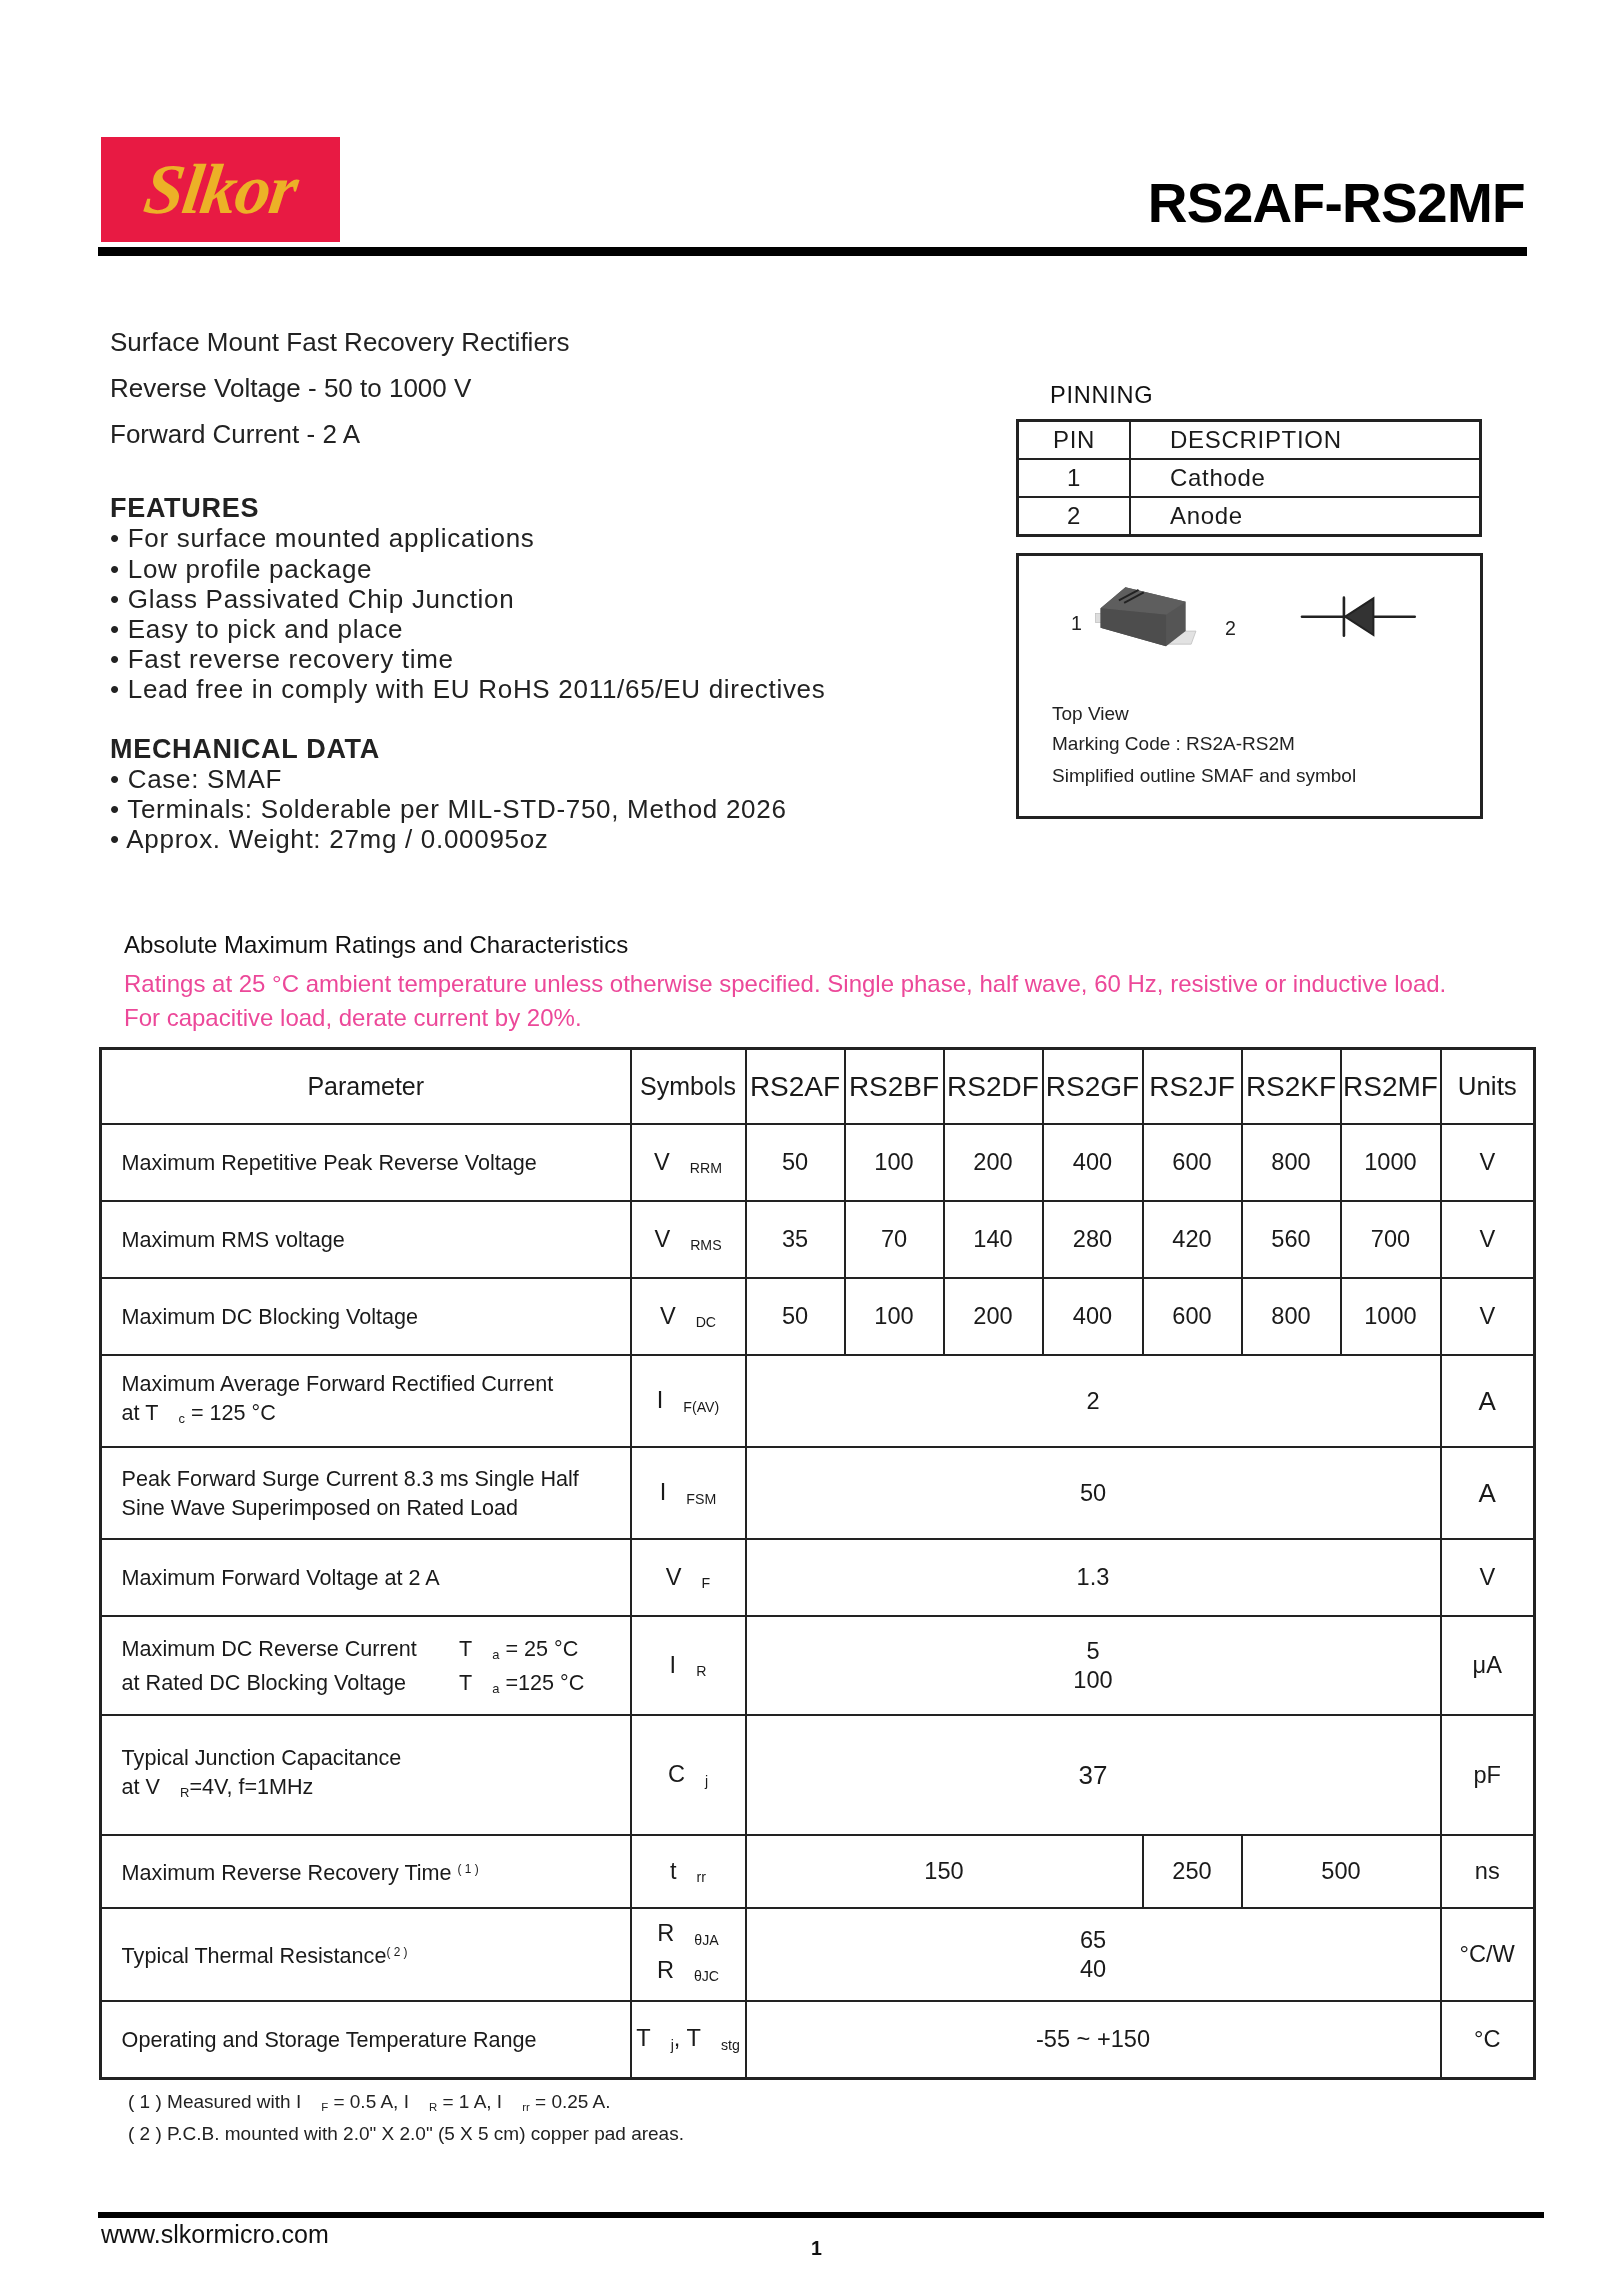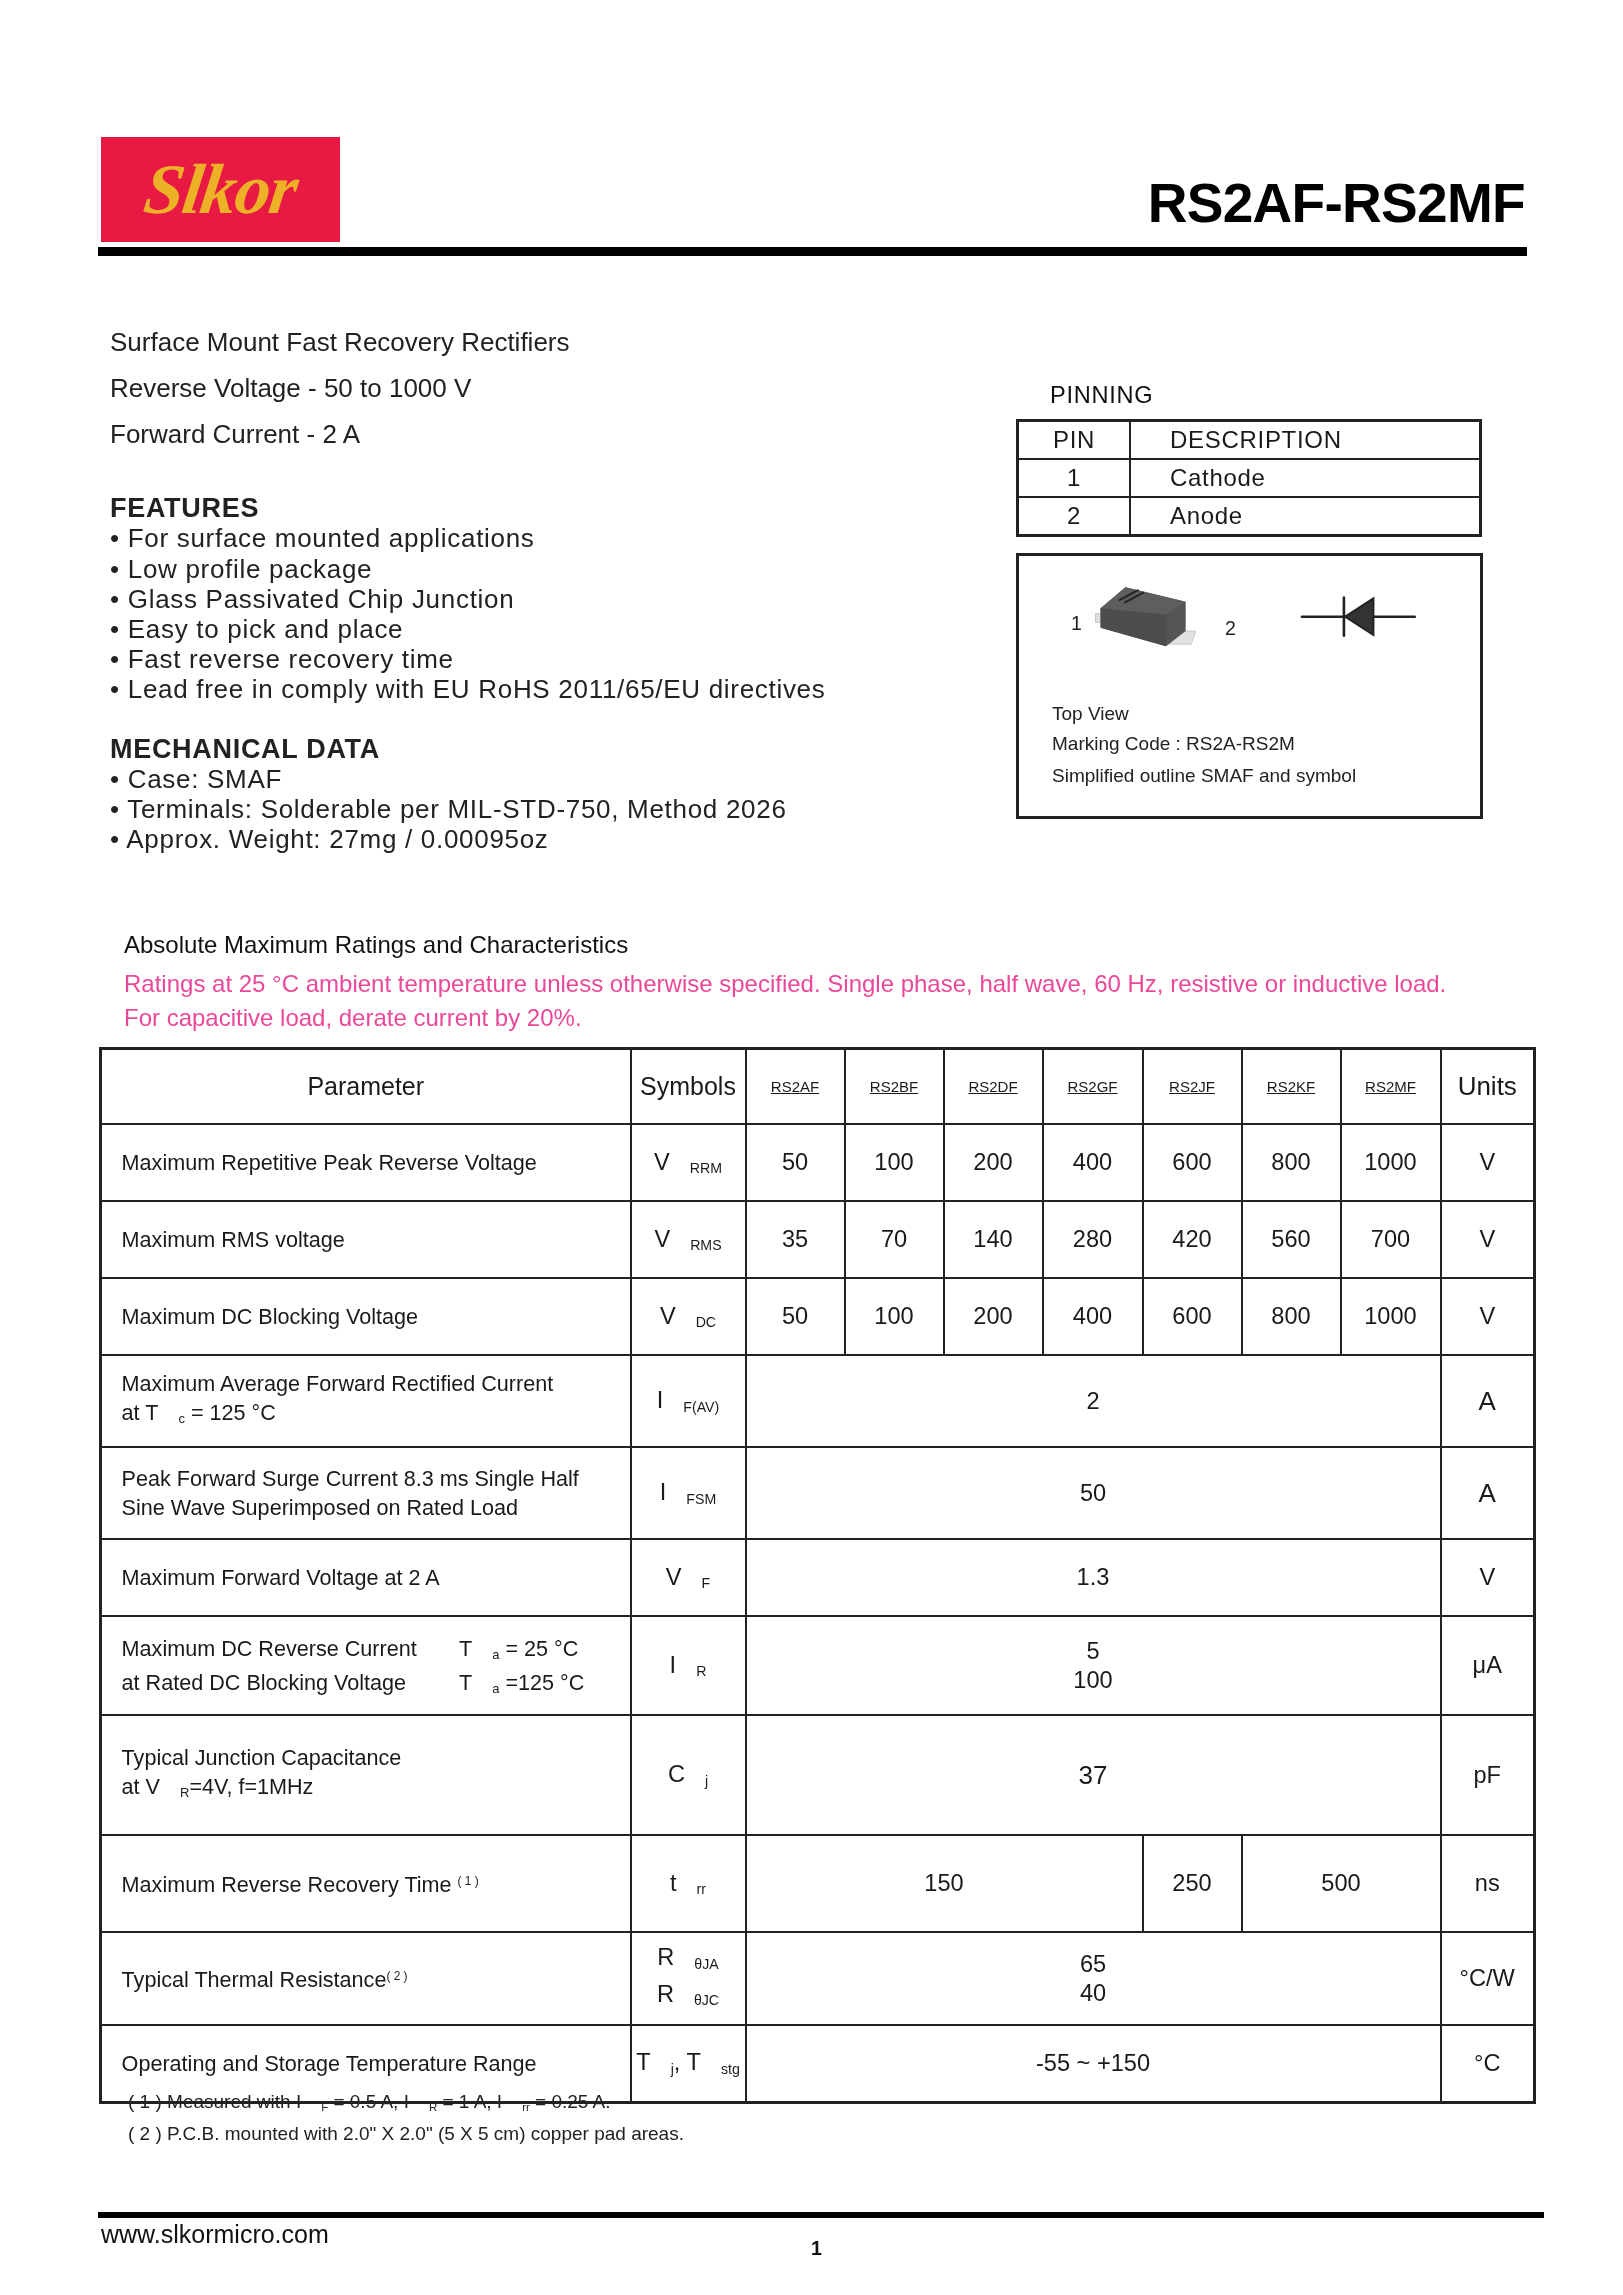--- a/index.html
+++ b/index.html
@@ -20,21 +20,21 @@
   #outline-box { left:1016px; top:553px; width:461px; height:260px; border:3.3px solid #222; }
   .ob-text { font-size:19px; color:#222; }
   #abs-title { left:124px; top:931px; font-size:24px; color:#111; }
   .note { left:124px; font-size:24px; color:#ec4899; }
   #ratings { left:99px; top:1047px; width:1437px; border-collapse:collapse; border:3.3px solid #222; table-layout:fixed; }
   #ratings td, #ratings th { border:2.6px solid #222; text-align:center; font-weight:normal; padding:0; font-size:23.6px; color:#1a1a1a; }
   #ratings th { height:73px; }
   #ratings td.param { text-align:left; padding-left:19.6px; font-size:21.6px; line-height:29px; }
   #ratings th.hp { font-size:25px; }
   #ratings th.hs { font-size:25px;border-radius:17px; }
-  #ratings th.hd { font-size:15px;text-decoration:underline; }
+  #ratings th.hd { font-size:28px; }
   #ratings th.hu { font-size:26px; }
   sub { font-size:60%; vertical-align:-0.25em;margin-left:20px; }
   sup { font-size:55%; vertical-align:0.6em; }
   .sym { font-size:25px; }
   .fn { left:128px; font-size:19px; color:#222; }
   #bottom-rule { left:98px; top:2212px; width:1446px; height:5.9px; background:#000; }
   #site { left:101px; top:2220px; font-size:25px; color:#111; }
   #pagenum { left:811px; top:2237px; font-size:19.6px; font-weight:bold; color:#111; }
   .cond { display:inline-block; position:absolute; left:357px; }
 </style>
@@ -217,21 +217,21 @@
   <tr style="height:120px">
     <td class="param">
       <div>Typical Junction Capacitance</div>
       <div><span>at V</span><sub>R</sub><span>=4V, f=1MHz</span></div>
     </td>
     <td class="sym"><span>C</span><sub>j</sub></td>
     <td colspan="7" style="font-size:26px">37</td>
     <td>pF</td>
   </tr>
 
-  <tr style="height:97px">
+  <tr style="height:73px">
     <td class="param"><span>Maximum Reverse Recovery Time</span> <sup>( 1 )</sup></td>
     <td class="sym"><span>t</span><sub>rr</sub></td>
     <td colspan="4">150</td>
     <td colspan="1">250</td>
     <td colspan="2">500</td>
     <td>ns</td>
   </tr>
 
   <tr style="height:93px">
     <td class="param"><span>Typical Thermal Resistance</span><sup>( 2 )</sup></td>

